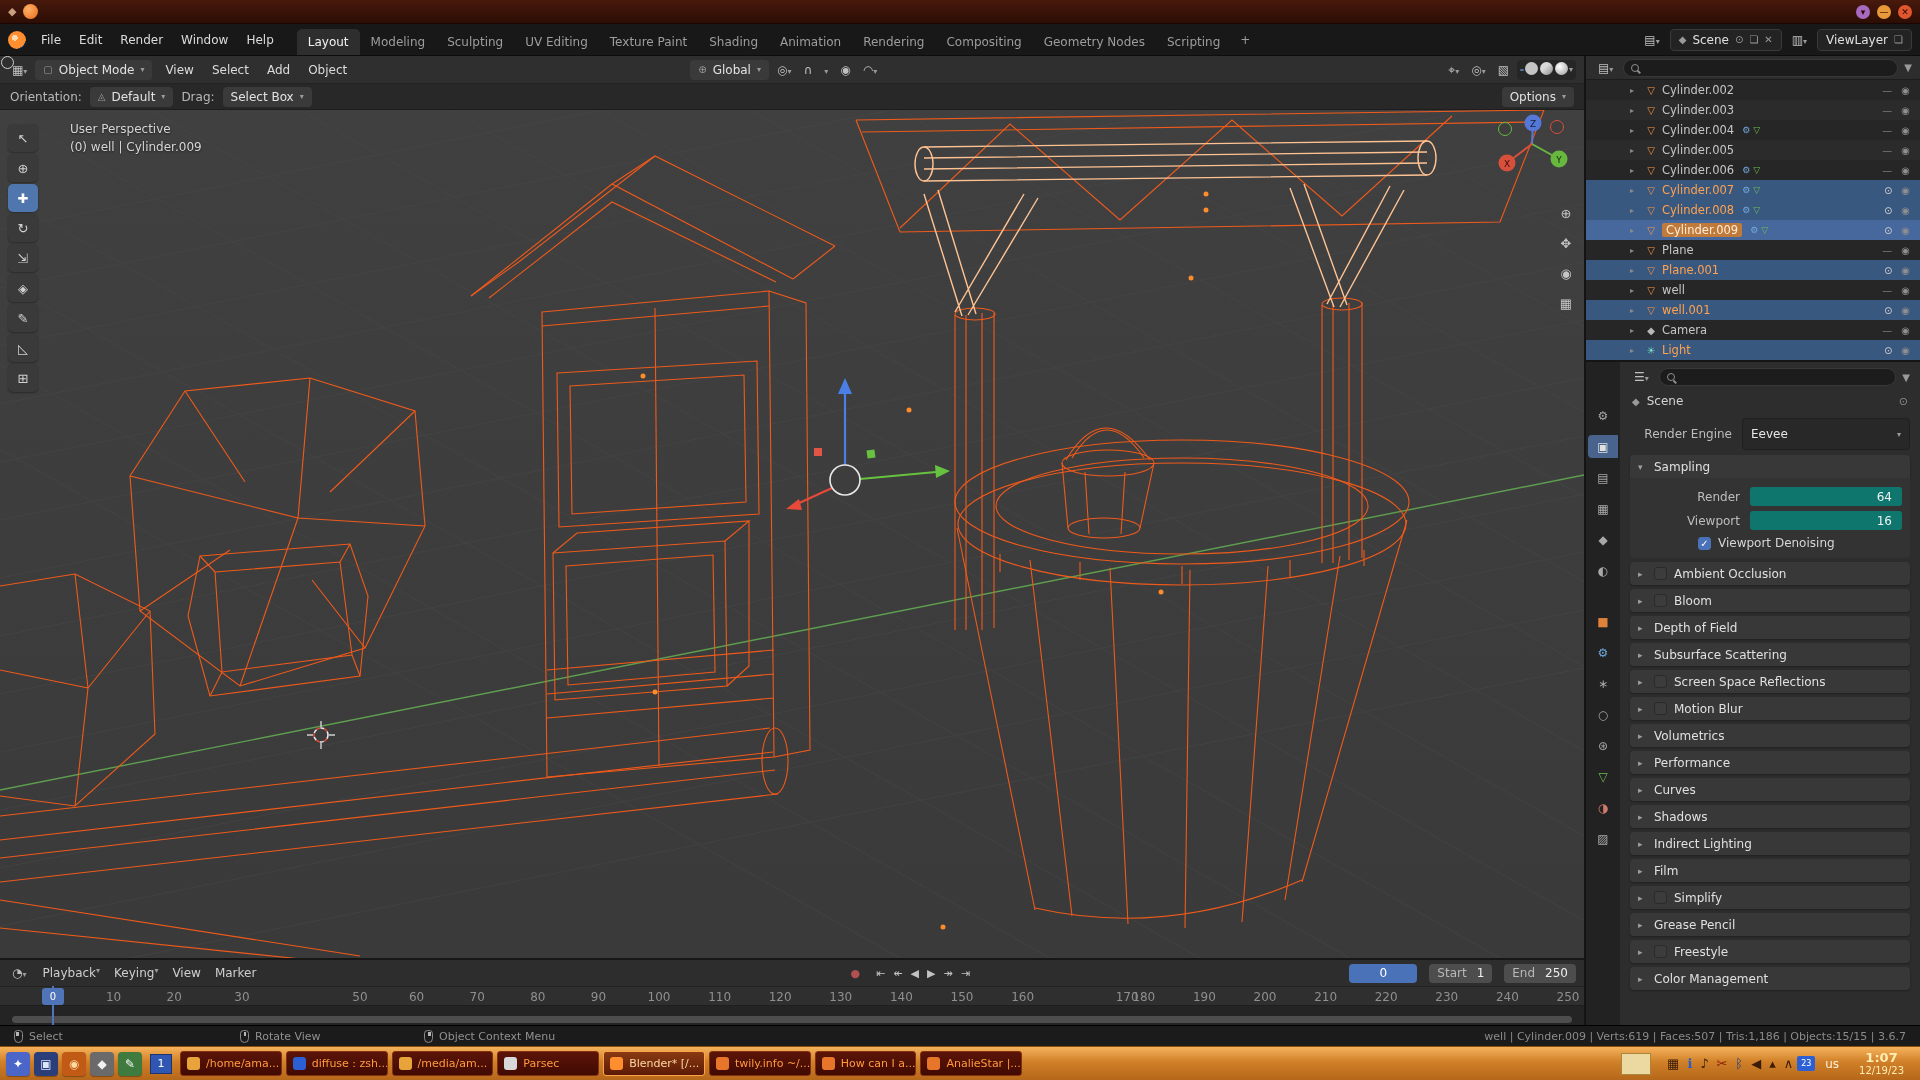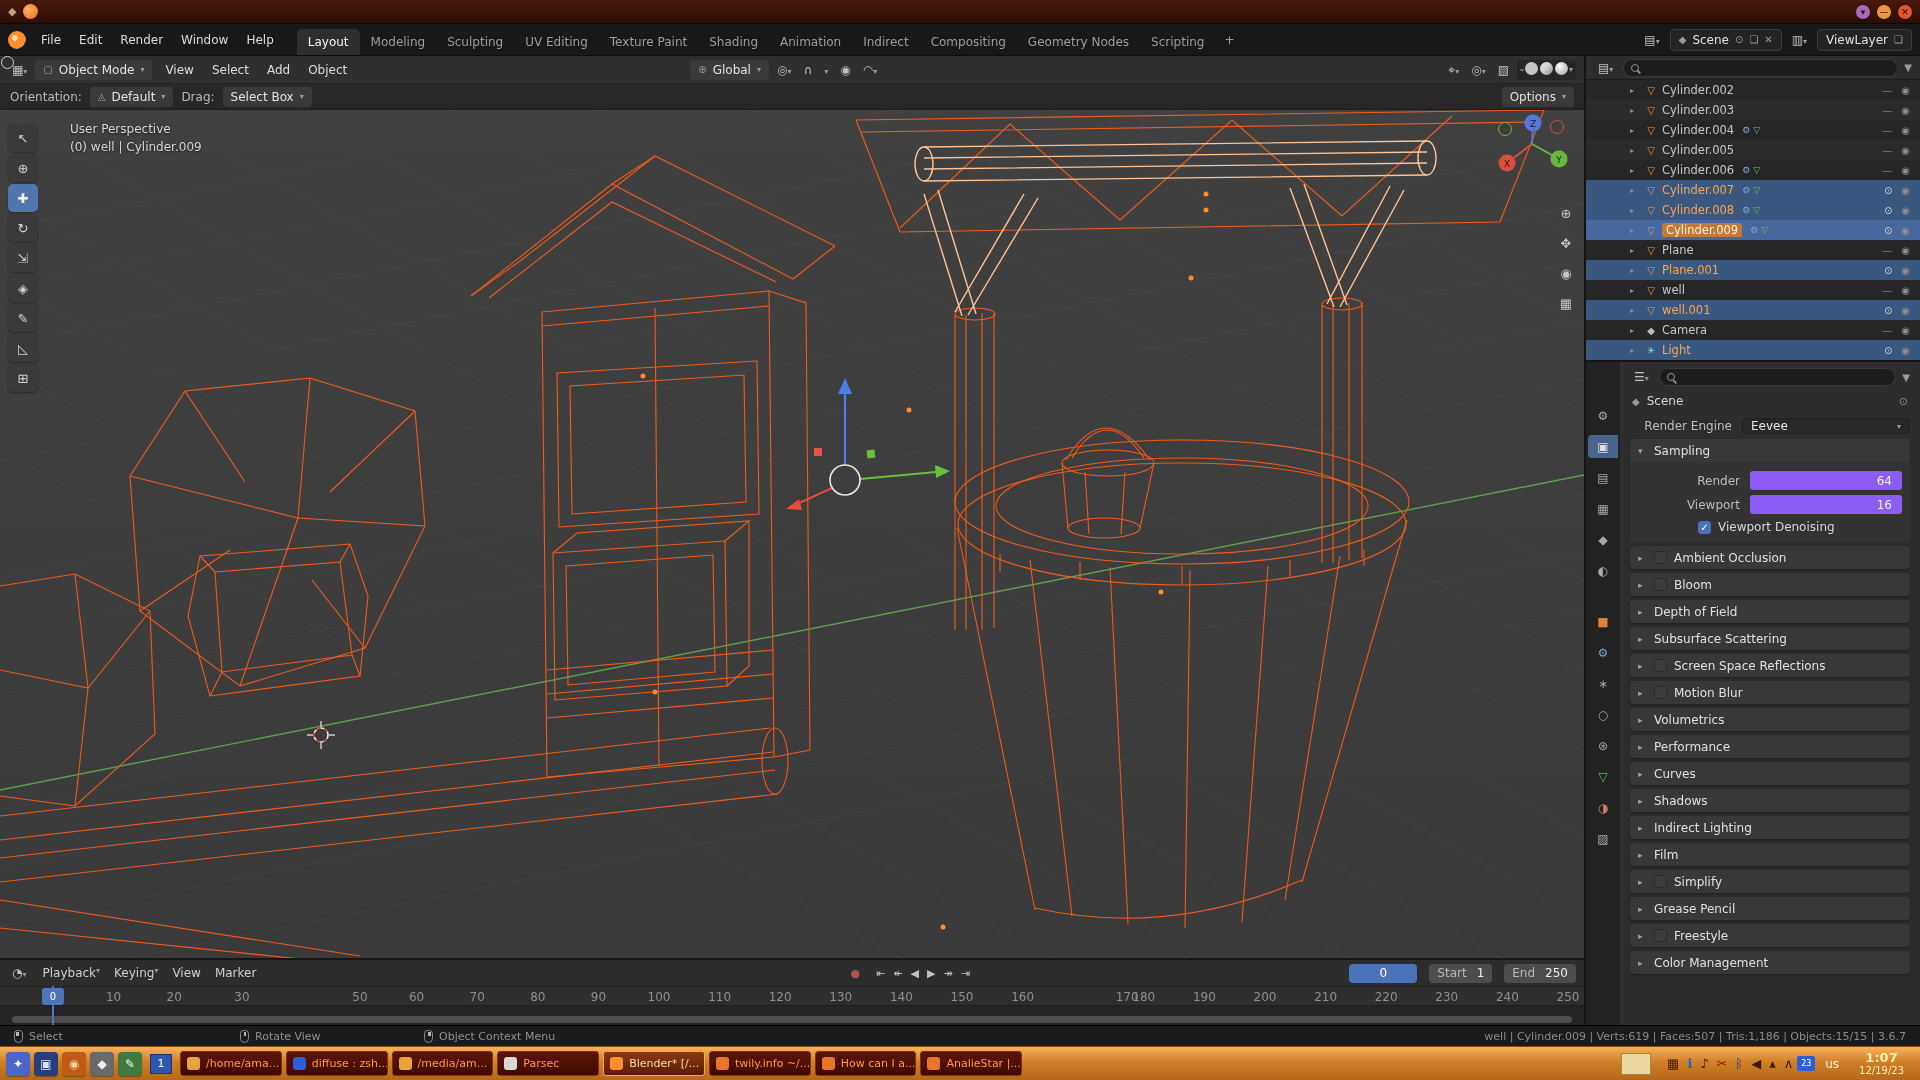--- a/index.html
+++ b/index.html
@@ -127,24 +127,24 @@
 .ptab{width:30px;height:23px;display:flex;align-items:center;justify-content:center;
   font-size:12px;border-radius:4px 0 0 4px}
 .ptab.active{background:#48648c}
 .ptab-gap{height:12px;flex:none}
 .props-content{flex:1;padding:6px 10px 0;overflow:hidden}
 .props-search-row{display:flex;align-items:center;gap:6px;margin-bottom:8px}
 .crumb{display:flex;align-items:center;gap:7px;color:#d4d4d4;margin:2px 2px 10px}
 .crumb .pin{margin-left:auto;color:#8f8f8f;font-size:11px}
 .prop-row{display:flex;align-items:center;margin:5px 0}
 .prop-label{width:112px;text-align:right;padding-right:10px;color:#bdbdbd;white-space:nowrap}
-.engine-dd{flex:1;height:16px;background:#282828;border:1px solid #1f1f1f;border-radius:4px;
+.engine-dd{flex:1;height:32px;background:#282828;border:1px solid #1f1f1f;border-radius:4px;
   display:flex;align-items:center;padding:4px 8px;color:#e6e6e6}
 .engine-dd .dd{margin-left:auto}
-.val-field{flex:1;height:19px;background:#8b5cf6;border-radius:3px;display:flex;align-items:center;
+.val-field{flex:1;height:19px;background:#0f766e;border-radius:3px;display:flex;align-items:center;
   justify-content:flex-end;padding-right:10px;color:#f0f0f0}
 .section{height:23px;background:#383838;border-radius:4px;margin:4px 0;display:flex;align-items:center;
   gap:7px;padding:0 8px;color:#e0e0e0;box-shadow:0 1px 2px rgba(0,0,0,.3)}
 .sec-caret{color:#9f9f9f;font-size:9px;width:9px;flex:none}
 .cb{width:13px;height:13px;border-radius:3px;background:#3c3c3c;border:1px solid #2a2a2a;flex:none}
 .cb.checked{background:#4a72b8;border-color:#4a72b8;position:relative}
 .cb.checked::after{content:'✓';position:absolute;inset:0;color:#fff;font-size:10px;line-height:12px;text-align:center}
 .panel-open{border-radius:4px 4px 0 0;margin-bottom:0}
 .panel-body{background:#333;border-radius:0 0 4px 4px;padding:4px 8px 8px;margin-bottom:4px}
 .denoise-row{display:flex;align-items:center;gap:7px;margin:6px 0 0 60px;color:#d6d6d6}
@@ -209,21 +209,21 @@
       <span class="menu-item">Help</span>
     </span>
   <span class="ws-tabs" id="ws-mount">
       <span class="ws-tab active">Layout</span>
       <span class="ws-tab">Modeling</span>
       <span class="ws-tab">Sculpting</span>
       <span class="ws-tab">UV Editing</span>
       <span class="ws-tab">Texture Paint</span>
       <span class="ws-tab">Shading</span>
       <span class="ws-tab">Animation</span>
-      <span class="ws-tab">Indirect</span>
+      <span class="ws-tab">Rendering</span>
       <span class="ws-tab">Compositing</span>
       <span class="ws-tab">Geometry Nodes</span>
       <span class="ws-tab">Scripting</span>
       <span class="ws-add">+</span>
     </span>
   <div class="top-right">
     <span class="hicon">▤<span class="dd">▾</span></span>
     <span class="pill">
       <span class="mini-icon">◆</span>
       <span>Scene</span>

